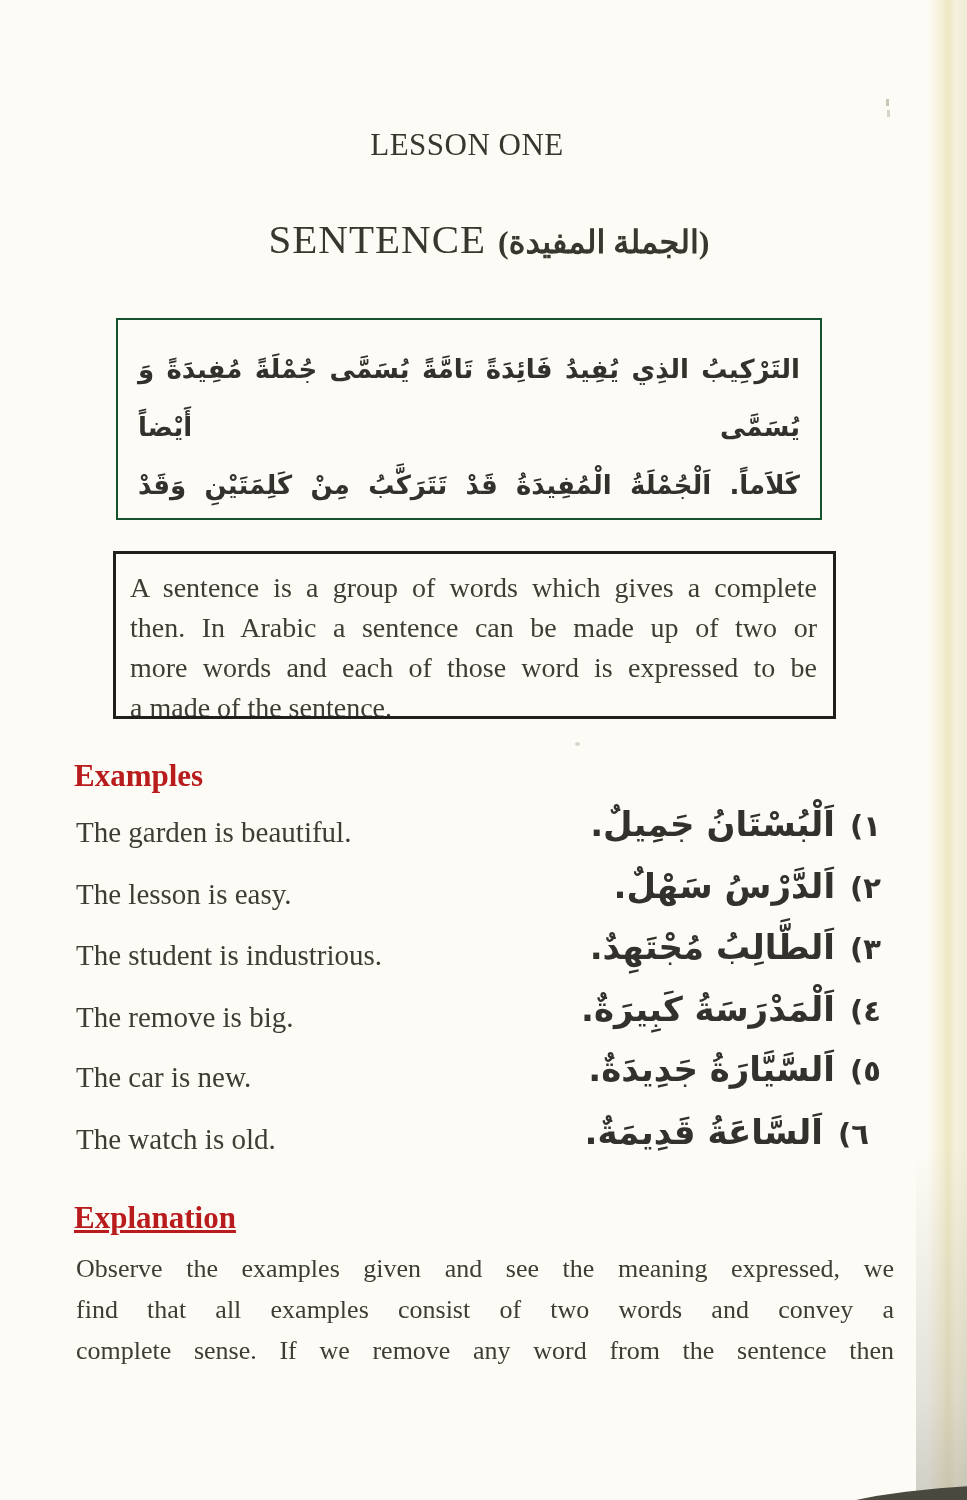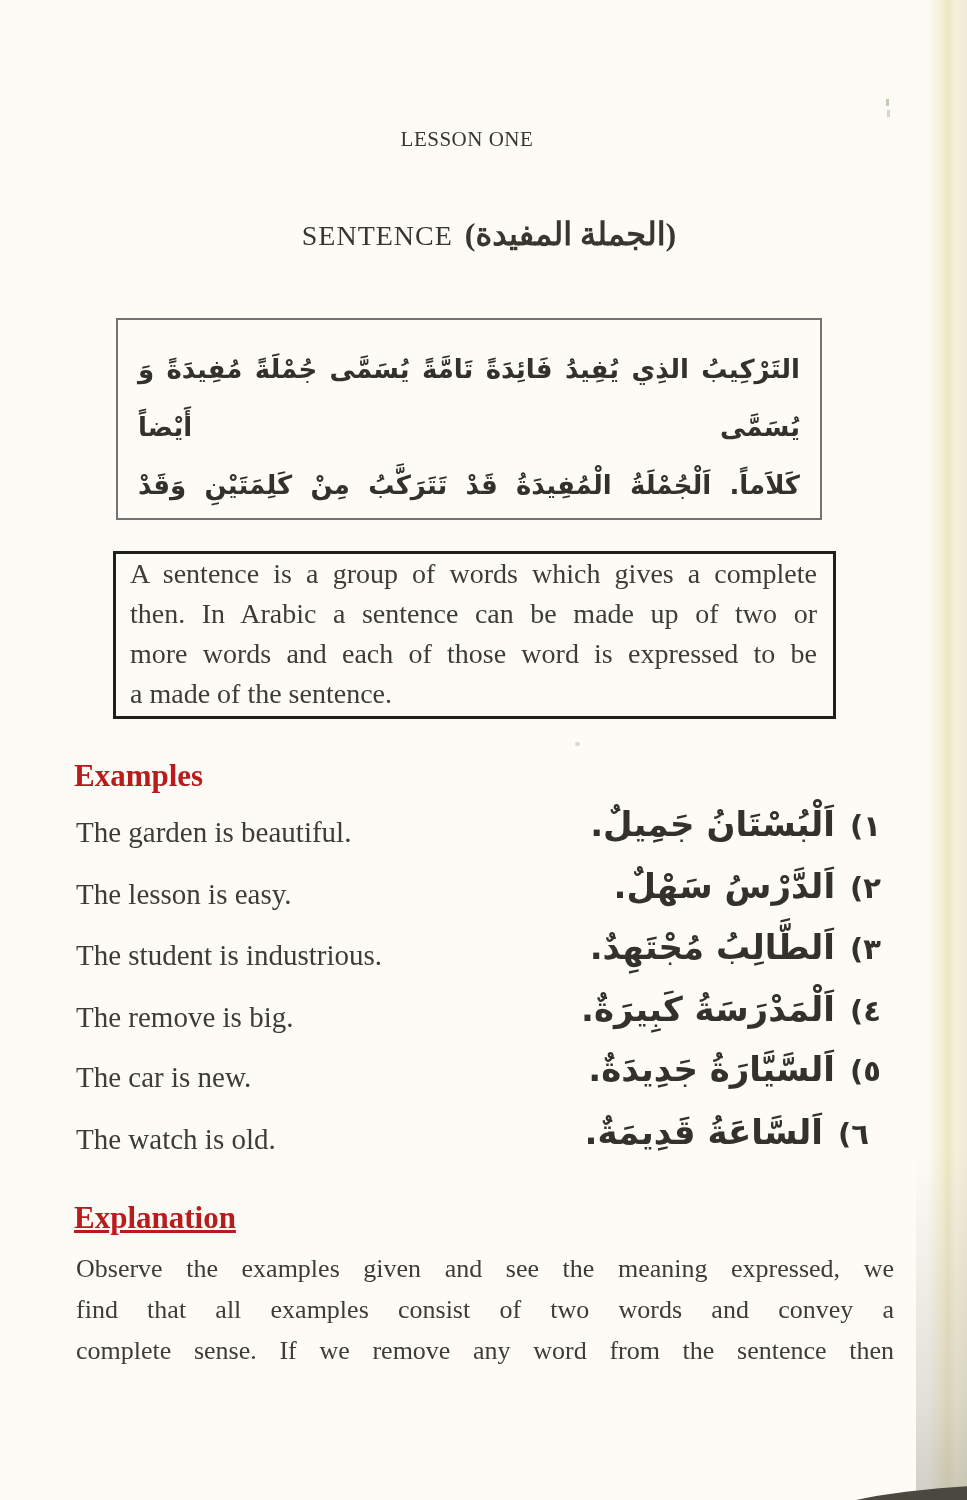--- a/index.html
+++ b/index.html
@@ -38,49 +38,49 @@
     position:absolute;left:886px;top:99px;width:3px;height:7px;
     background:#c9c6b6;box-shadow:1px 11px 0 #d8d5c7;
   }
   .artifact-2{
     position:absolute;left:575px;top:742px;width:5px;height:4px;
     background:#dad7c9;border-radius:50%;
   }
   
   .lesson-title{
     position:absolute;top:127px;left:0;width:934px;
-    text-align:center;font-size:21px;letter-spacing:0.5px;color:#38372f;
+    text-align:center;font-size:31px;letter-spacing:0.5px;color:#38372f;
   }
   .main-heading{
     position:absolute;top:215px;left:0;width:934px;text-align:center;
     color:#38372f;white-space:nowrap;
   }
-  .heading-en{font-size:28px;letter-spacing:1px;margin-left:44px;}
+  .heading-en{font-size:41px;letter-spacing:1px;margin-left:44px;}
   .heading-ar{
     font-family:Liberation Serif, serif;font-weight:bold;
     font-size:32px;margin-left:8px;
   }
   
   .arabic-box{
     position:absolute;left:116px;top:318px;width:706px;height:202px;
-    border:2px solid #737373;box-sizing:border-box;
+    border:2px solid #14532d;box-sizing:border-box;
     padding:20px 20px 0 20px;overflow:hidden;background:transparent;
   }
   .ar-line{
     direction:rtl;
     font-family:"DejaVu Sans",sans-serif;font-weight:bold;
     font-size:26px;line-height:58px;color:#32312b;
     text-align:right;white-space:nowrap;
   }
   .ar-line.just{white-space:normal;text-align:justify;text-align-last:justify;}
   
   .definition-box{
     position:absolute;left:113px;top:551px;width:723px;height:168px;
     border:3px solid #1f1f1b;box-sizing:border-box;
-    padding:0 16px 0 14px;overflow:hidden;
+    padding:14px 16px 0 14px;overflow:hidden;
   }
   .def-line{font-size:28px;line-height:40px;color:#3d3c35;text-align:left;}
   .def-line.just{text-align:justify;text-align-last:justify;}
   
   .section-heading{
     position:absolute;left:74px;font-size:31px;font-weight:bold;color:#b91c1c;
   }
   .examples-heading{top:758px;}
   .explanation-heading{top:1200px;text-decoration:underline;}
   

